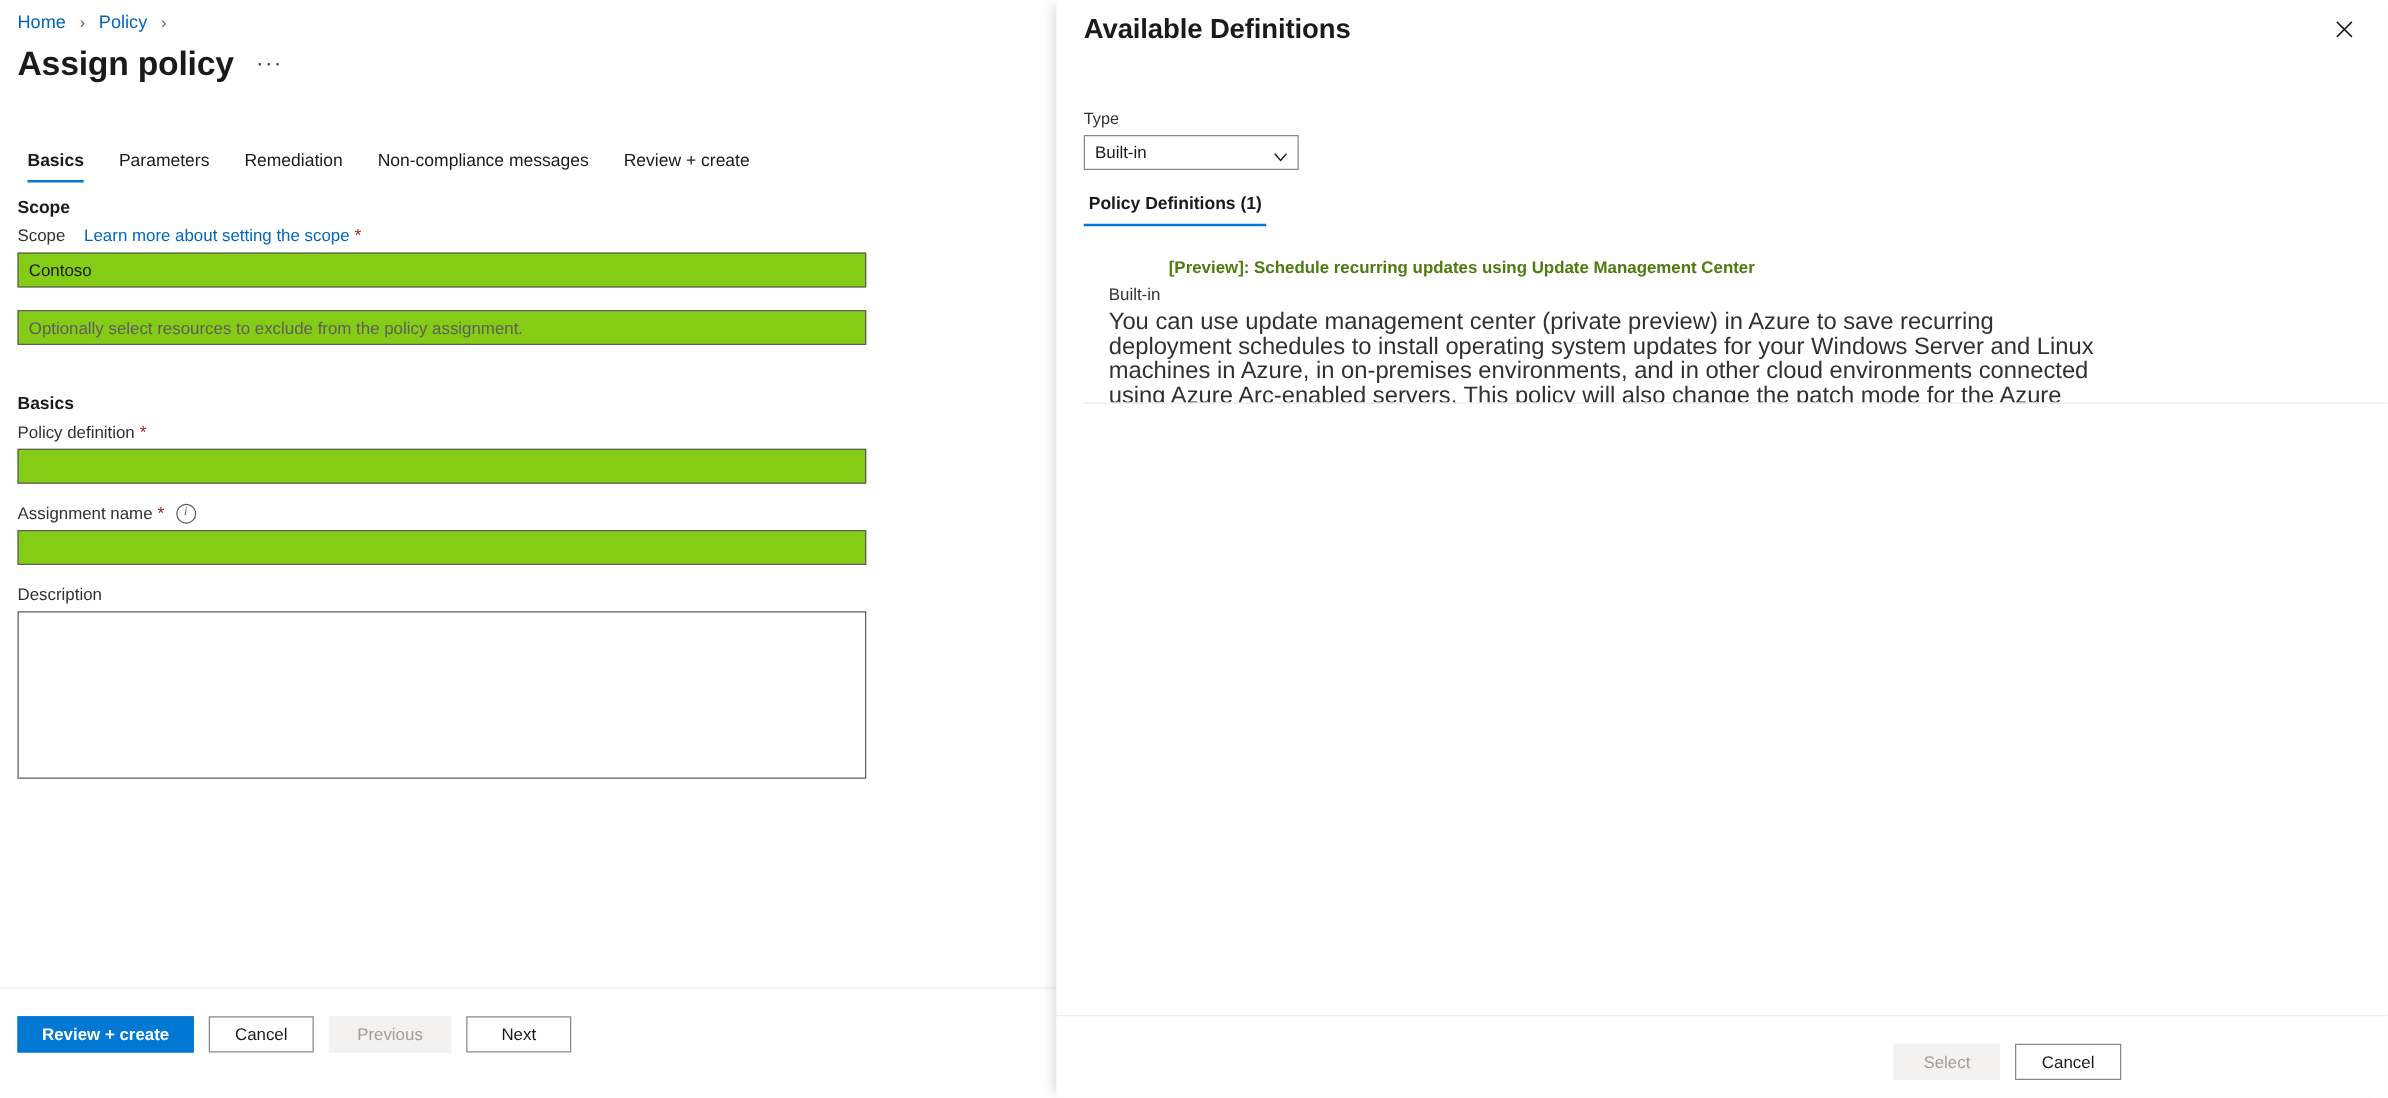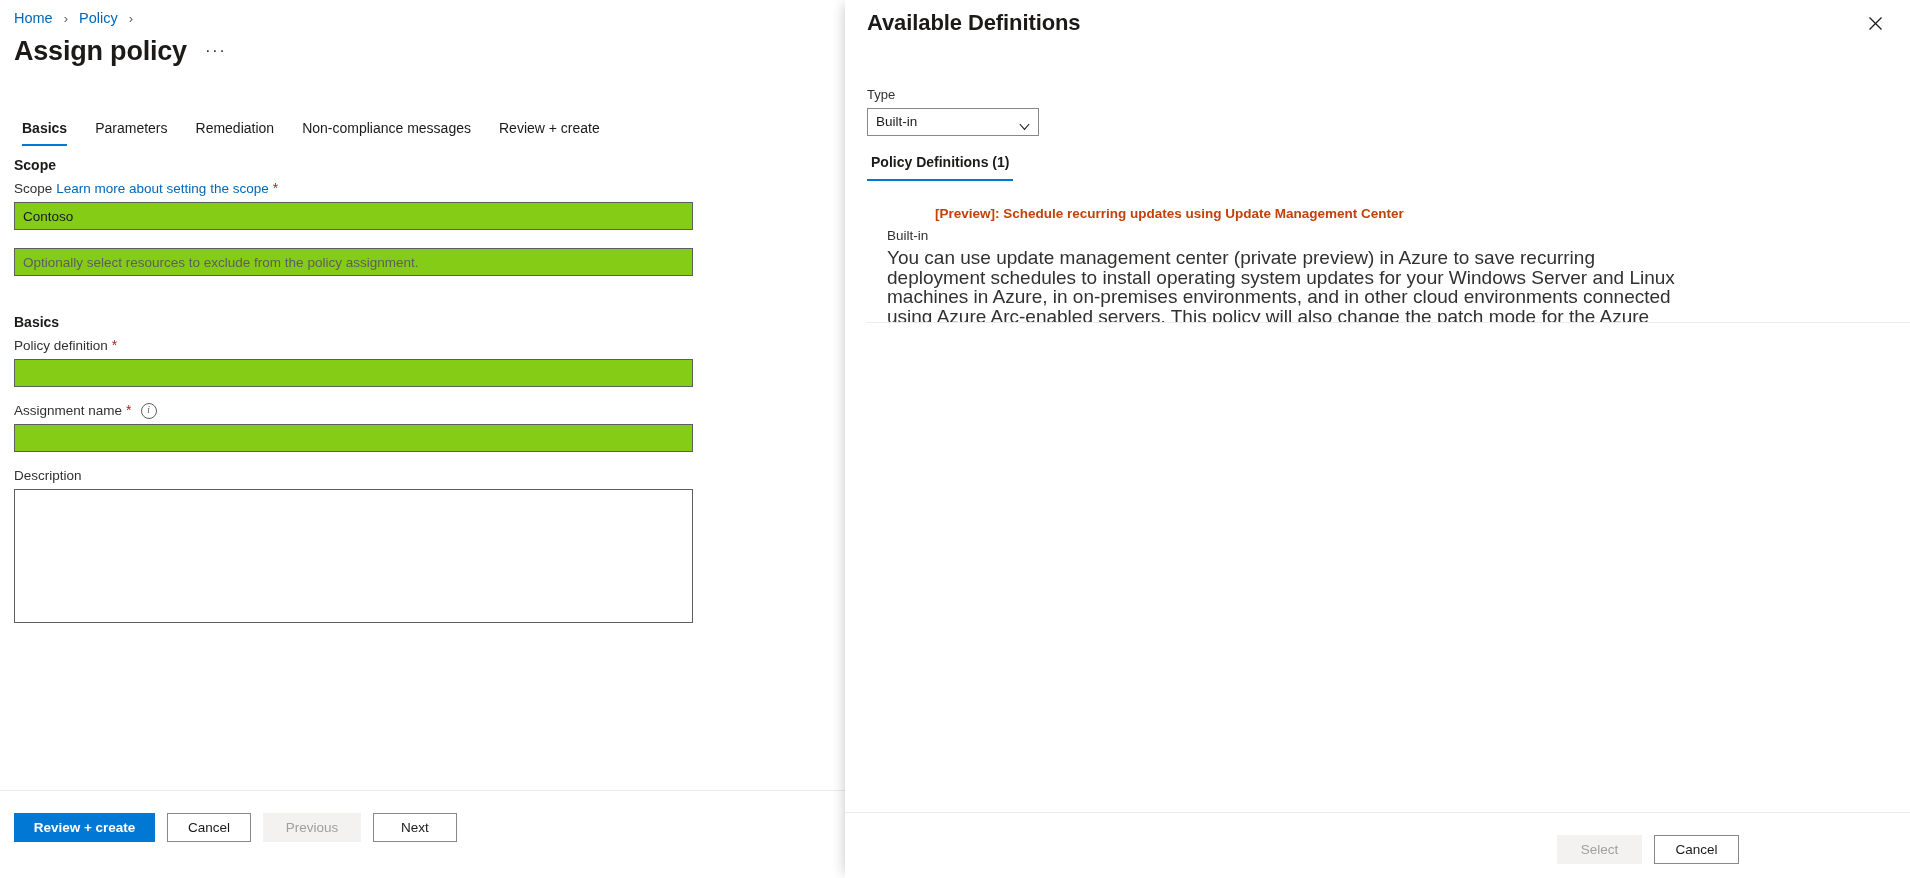--- a/index.html
+++ b/index.html
@@ -115,21 +115,21 @@
     color: #323130;
     margin: 0 0 4px 14px;
     line-height: 19px;
     display: flex;
     align-items: center;
     gap: 0;
   }
   .label-link {
     color: #0067b8;
     cursor: pointer;
-    margin-left: 4px;
+    margin-left: 15px;
   }
   .req-star {
     color: #a4262c;
     margin-left: 4px;
     font-size: 14px;
   }
   .info-icon {
     display: inline-flex;
     align-items: center;
     justify-content: center;
@@ -337,21 +337,21 @@
     position: absolute;
     left: 22px; top: 196px;
     width: 1020px;
     height: 126px;
     overflow: hidden;
   }
   .result-item { padding: 8px 0 0 20px; }
   .result-title {
     font-size: 13.5px;
     font-weight: 700;
-    color: #c2410c;
+    color: #4d7c0f;
     line-height: 20px;
     margin-bottom: 2px;
     padding-left: 48px;
   }
   .result-sub {
     font-size: 13.5px;
     color: #323130;
     line-height: 20px;
     margin-bottom: 2px;
   }
@@ -371,21 +371,21 @@
 
   .pane-footer-rule {
     position: absolute;
     left: 0; top: 812px;
     width: 1065px;
     height: 1px;
     background: #edebe9;
   }
   .pane-footer {
     position: absolute;
-    left: 712px; top: 835px;
+    left: 670px; top: 835px;
     display: flex;
     gap: 12px;
   }
   .pane-footer .btn.w-select { min-width: 85px; }
   .pane-footer .btn.w-pcancel { min-width: 85px; }
 </style>
 </head>
 <body>
 
 <div id="left-blade">

